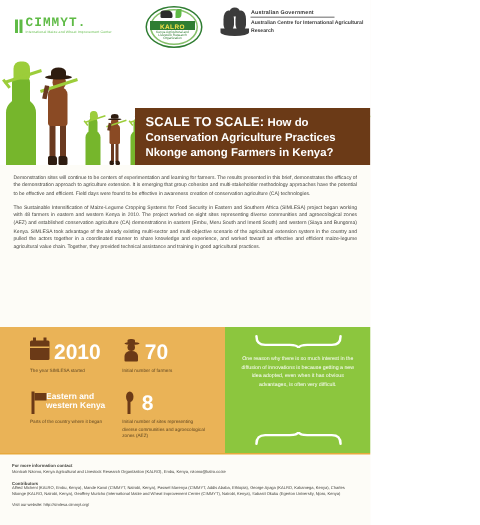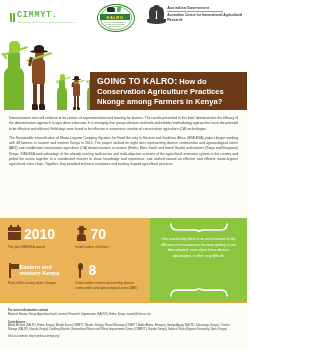--- a/index.html
+++ b/index.html
@@ -68,21 +68,21 @@
   .title .big{font-size:8.6px;letter-spacing:.1px;}
 
   
   .body{padding:6px 9px 0 9px;background:#fdfcf7;}
   .h2{font-size:7.6px;color:#6b6b63;font-weight:normal;margin:2px 0 2.5px 0;
       font-family:"Liberation Sans","DejaVu Sans",sans-serif;}
   .p{font-size:3.35px;line-height:1.58;color:#44443f;text-align:justify;margin:0 0 4px 0;}
 
   
   .stats{position:absolute;left:0;top:218px;width:247px;height:84px;display:flex;}
-  .stats-left{width:150px;background:#eab357;padding:6px 7px 0 8px;box-sizing:border-box;
+  .stats-left{width:150px;background:#eab357;padding:6px 7px 0 20px;box-sizing:border-box;
               display:flex;flex-wrap:wrap;}
   .stat{width:50%;box-sizing:border-box;padding-right:4px;margin-bottom:4px;}
   .stat-top{display:flex;align-items:center;gap:3px;height:19px;}
   .stat-num{font-size:14px;font-weight:bold;color:#ffffff;line-height:1;}
   .stat-kenya{font-size:5.6px;font-weight:bold;color:#ffffff;line-height:1.15;}
   .stat-cap{font-size:3.1px;color:#5d4420;line-height:1.45;margin-top:1.5px;}
 
   .ic-cal{width:13px;height:13px;background:#6b3a17;border-radius:1px;position:relative;}
   .ic-cal:before{content:"";position:absolute;left:2px;top:-2px;width:2px;height:3px;background:#6b3a17;}
   .ic-cal:after{content:"";position:absolute;right:2px;top:-2px;width:2px;height:3px;background:#6b3a17;}
@@ -307,21 +307,21 @@
           <div class="f-skirt" style="left:1.04px;width:10.4px;height:22.880000000000003px;border-radius:4.68px 4.68px 0 0;background:#76b62c"></div>
           <div class="f-body" style="left:3.12px;bottom:21.84px;width:6.24px;height:9.36px;background:#76b62c;border-radius:2.6px 2.6px 0 0"></div>
           <div class="f-head" style="left:4.16px;bottom:30.16px;width:4.68px;height:5.2px;background:#8a4a24"></div>
           <div class="f-scarf" style="left:3.64px;bottom:29.64px;width:5.720000000000001px;height:6.24px;background:#9ccd3a"></div>
           <div class="f-pole" style="left:0.52px;bottom:28.080000000000002px;width:13.52px;height:1.248px;background:#9ccd3a"></div>
           <div class="f-pole" style="left:0px;bottom:29.12px;width:3.64px;height:1.248px;background:#9ccd3a;transform:rotate(52deg)"></div>
         </div>
       </div>
 
     <div class="titlebox">
-      <div class="title"><span class="big">GOING TO KALRO:</span><span> How do Conservation Agriculture Practices Nkonge among Farmers in Kenya?</span></div>
+      <div class="title"><span class="big">SCALE TO SCALE:</span><span> How do Conservation Agriculture Practices Nkonge among Farmers in Kenya?</span></div>
     </div>
   </div>
 
   <div class="body">
     <p class="p">Demonstration sites will continue to be centers of experimentation and learning for farmers. The results presented in this brief, demonstrates the efficacy of the demonstration approach to agriculture extension. It is emerging that group cohesion and multi-stakeholder methodology approaches have the potential to be effective and efficient. Field days were found to be effective in awareness creation of conservation agriculture (CA) technologies.</p>
 
     <p class="p">The Sustainable Intensification of Maize-Legume Cropping Systems for Food Security in Eastern and Southern Africa (SIMLESA) project began working with 48 farmers in eastern and western Kenya in 2010. The project worked on eight sites representing diverse communities and agroecological zones (AEZ) and established conservation agriculture (CA) demonstrations in eastern (Embu, Meru South and Imenti South) and western (Siaya and Bungoma) Kenya. SIMLESA took advantage of the already existing multi-sector and multi-objective scenario of the agricultural extension system in the country and pulled the actors together in a coordinated manner to share knowledge and experience, and worked toward an effective and efficient maize-legume agricultural value chain. Together, they provided technical assistance and training in good agricultural practices.</p>
   </div>
 
   <div class="stats">

